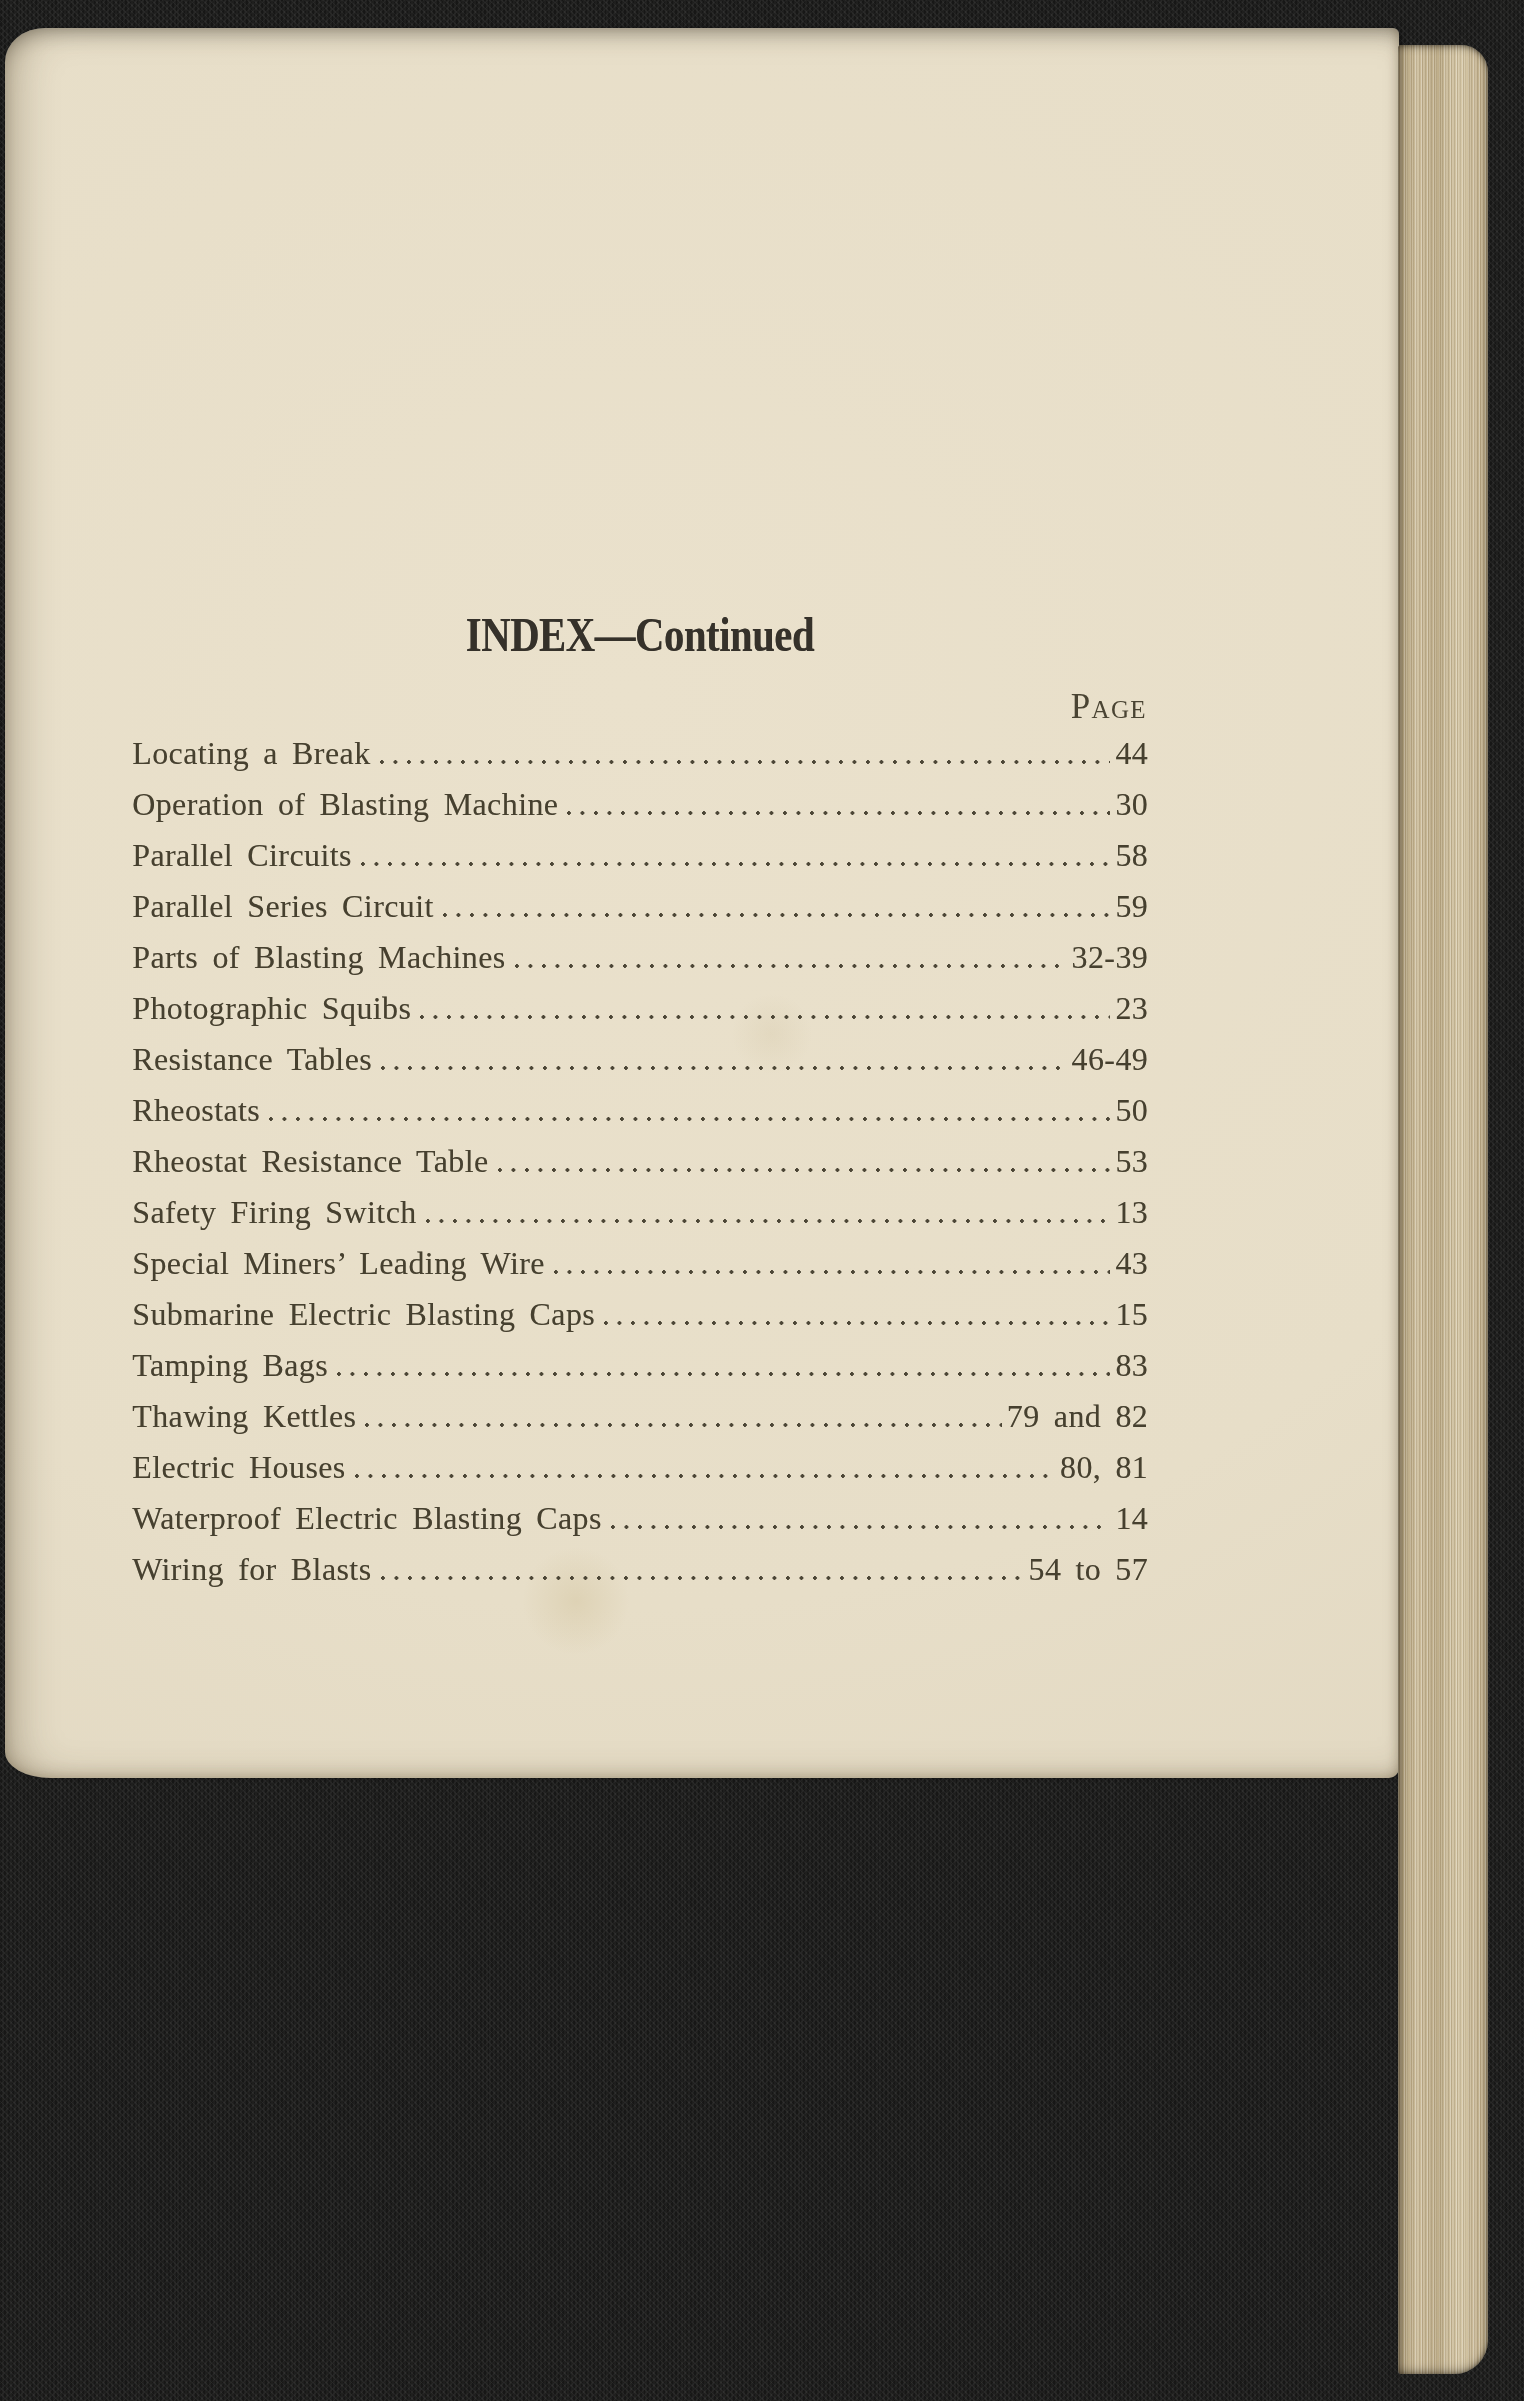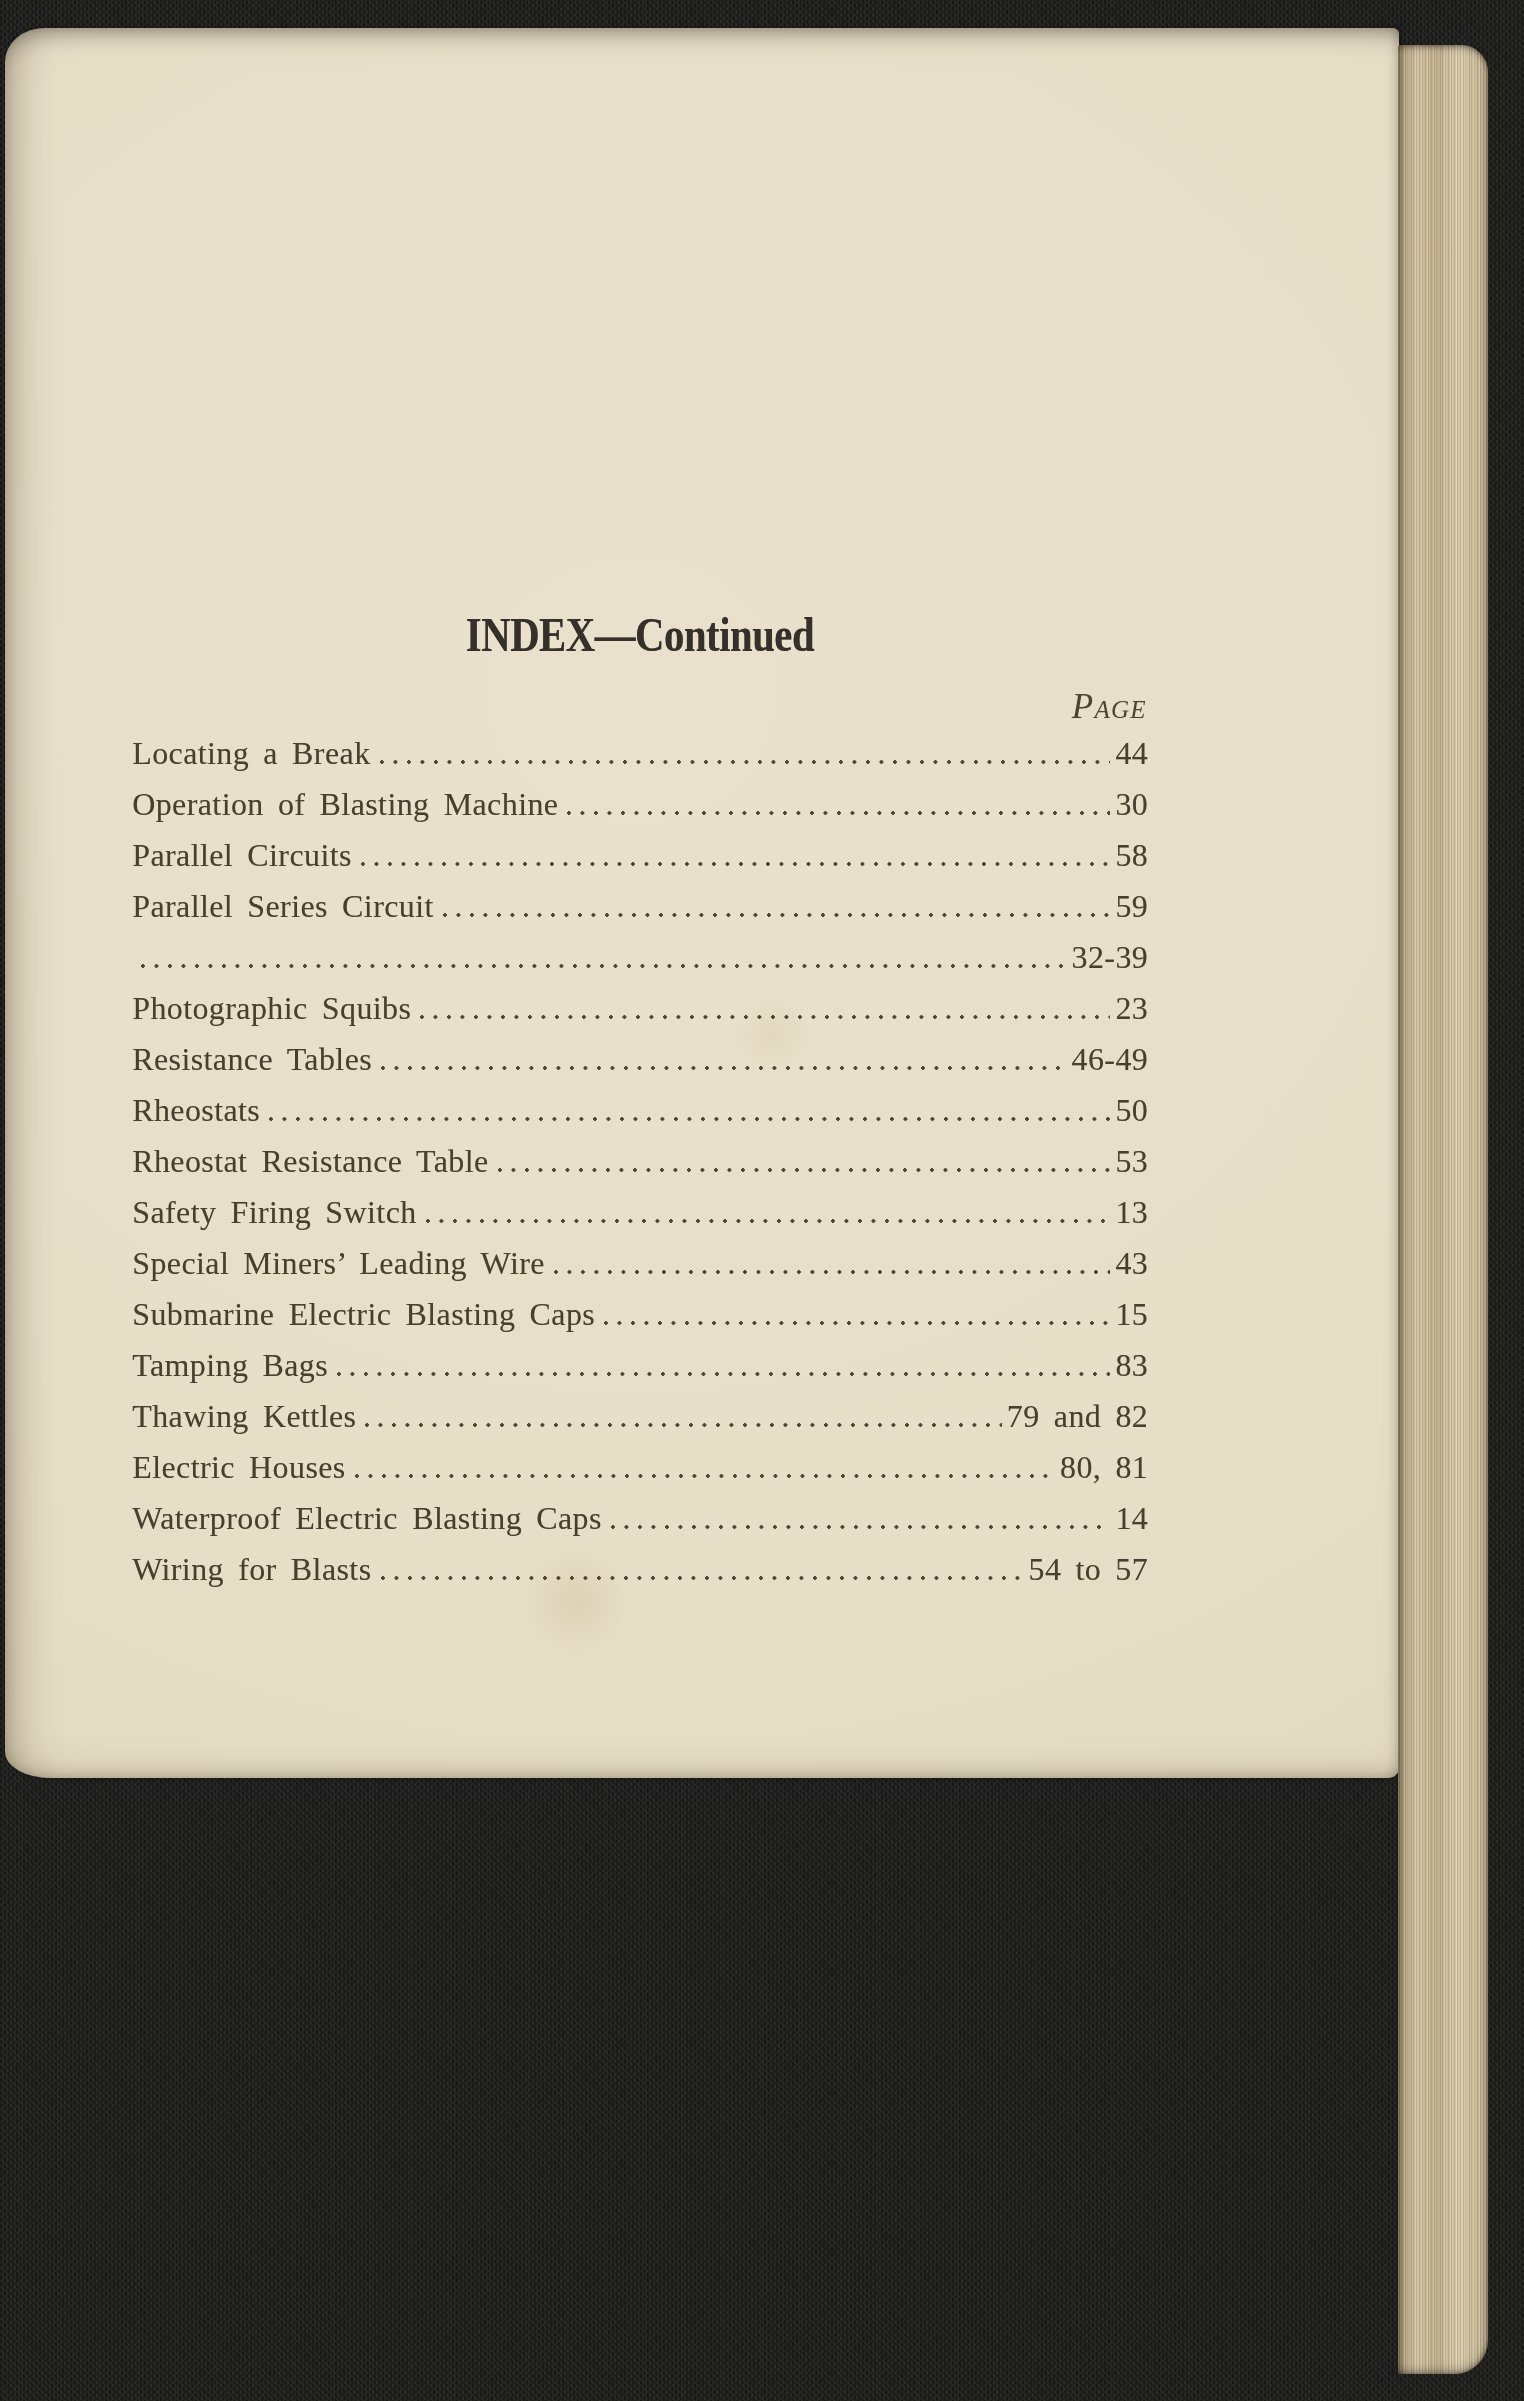--- a/index.html
+++ b/index.html
@@ -58,21 +58,20 @@
     text-align:center;
     font-size:48px; font-weight:bold; color:#35312a;
     letter-spacing:-0.6px;
     transform:scaleX(0.85); transform-origin:50% 50%;
     text-shadow:0 0 0.6px rgba(53,49,42,0.55);
   }
   .col-header{
     position:absolute; top:659px; right:1.3px;
     font-size:35px; font-variant:small-caps; letter-spacing:1.3px;
     color:#4a4433;
-    font-style:italic;
   }
   .entries{
     position:absolute; top:700px; left:0; right:0;
   }
   .row{
     display:flex; align-items:baseline;
     font-size:32px; letter-spacing:0.4px; word-spacing:5.8px;
     color:#46402f;
   }
   .lbl, .num{ line-height:51px; white-space:nowrap; text-shadow:0 0 0.6px rgba(70,64,47,0.35); }
@@ -111,20 +110,21 @@
             <span class="num">58</span>
           </div>
 
           <div class="row">
             <span class="lbl">Parallel Series Circuit</span>
             <span class="leader"></span>
             <span class="num">59</span>
           </div>
 
           <div class="row">
+            <span class="lbl">Parts of Blasting Machines</span>
             <span class="leader"></span>
             <span class="num">32-39</span>
           </div>
 
           <div class="row">
             <span class="lbl">Photographic Squibs</span>
             <span class="leader"></span>
             <span class="num">23</span>
           </div>
 

